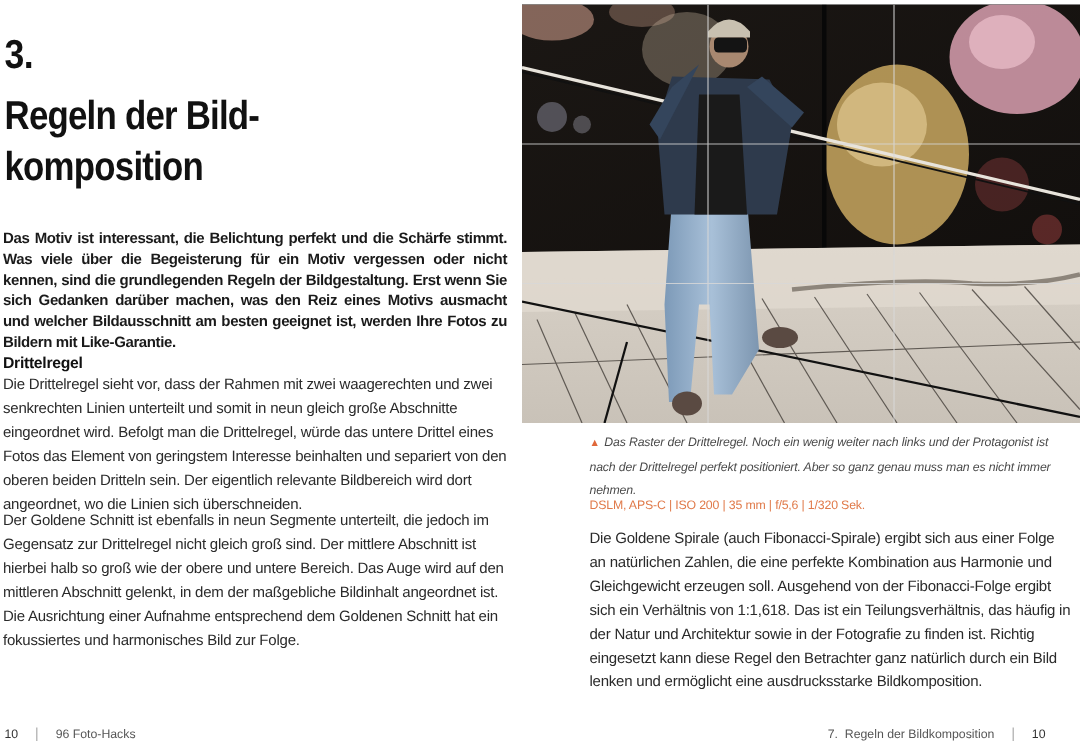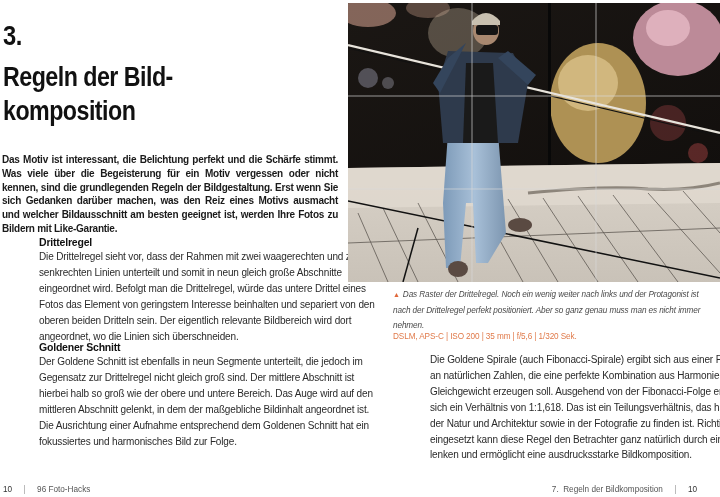--- a/index.html
+++ b/index.html
@@ -6,21 +6,21 @@
     body { width:720px; height:497px; position:relative; overflow:hidden; font-family:"Liberation Sans", sans-serif; color:#1a1a1a; }
     .page { position:absolute; top:0; height:497px; }
     .left-page { left:0; width:348px; }
 
     .chapter-num { position:absolute; left:3px; top:20px; font-family:"Liberation Sans", sans-serif; font-weight:bold; font-size:27px; line-height:32px; letter-spacing:-0.5px; color:#111; transform:scaleX(0.88); transform-origin:left top; }
     .chapter-title { position:absolute; left:3px; top:60px; width:300px; font-weight:bold; font-size:27px; line-height:34px; color:#111; letter-spacing:-0.6px; transform:scaleX(0.86); transform-origin:left top; white-space:nowrap; }
     .chapter-title span { display:block; }
 
     .intro { position:absolute; left:2px; top:153px; width:336px; font-size:10px; line-height:13.8px; font-weight:bold; color:#1a1a1a; letter-spacing:-0.25px; text-align:justify; }
 
-    .section { position:absolute;margin-left:37px; }
+    .section { position:absolute; }
     .section h2 { margin:0; font-size:10.5px; line-height:14px; font-weight:bold; color:#111; letter-spacing:-0.2px; }
     .section p { margin:0; font-size:10px; line-height:15.9px; color:#2a2a2a; letter-spacing:-0.15px; }
     .sec-drittel { left:2px; top:235px; width:336px; }
     .sec-goldener { left:2px; top:340px; width:336px; }
     .sec-spirale { left:393px; top:352px; width:322px; }
 
     .photo { position:absolute; left:348px; top:3px; width:372px; height:279px; overflow:hidden; background:#222; }
     .photo svg { display:block; }
 
     .caption { position:absolute; left:393px; top:287px; width:322px; font-size:8.2px; line-height:15.5px; font-style:italic; color:#4a4a4a; letter-spacing:-0.1px; }
@@ -43,21 +43,20 @@
     <span>komposition</span>
   </div>
   <div class="intro">Das Motiv ist interessant, die Belichtung perfekt und die Schärfe stimmt. Was viele über die Begeisterung für ein Motiv vergessen oder nicht kennen, sind die grundlegenden Regeln der Bildgestaltung. Erst wenn Sie sich Gedanken darüber machen, was den Reiz eines Motivs ausmacht und welcher Bildausschnitt am besten geeignet ist, werden Ihre Fotos zu Bildern mit Like-Garantie.</div>
 
   <div class="section sec-drittel">
     <h2>Drittelregel</h2>
     <p>Die Drittelregel sieht vor, dass der Rahmen mit zwei waagerechten und zwei senkrechten Linien unterteilt und somit in neun gleich große Abschnitte eingeordnet wird. Befolgt man die Drittelregel, würde das untere Drittel eines Fotos das Element von geringstem Interesse beinhalten und separiert von den oberen beiden Dritteln sein. Der eigentlich relevante Bildbereich wird dort angeordnet, wo die Linien sich überschneiden.</p>
   </div>
 
   <div class="section sec-goldener">
-    <h2>Goldener Schnitt</h2>
     <p>Der Goldene Schnitt ist ebenfalls in neun Segmente unterteilt, die jedoch im Gegensatz zur Drittelregel nicht gleich groß sind. Der mittlere Abschnitt ist hierbei halb so groß wie der obere und untere Bereich. Das Auge wird auf den mittleren Abschnitt gelenkt, in dem der maßgebliche Bildinhalt angeordnet ist. Die Ausrichtung einer Aufnahme entsprechend dem Goldenen Schnitt hat ein fokussiertes und harmonisches Bild zur Folge.</p>
   </div>
 
   <div class="footer footer-left">
     <span class="pnum">10</span><span class="sep"></span><span>96 Foto-Hacks</span>
   </div>
 </div>
 
 <div class="photo">
   <svg width="372" height="279" viewBox="0 0 372 279">

